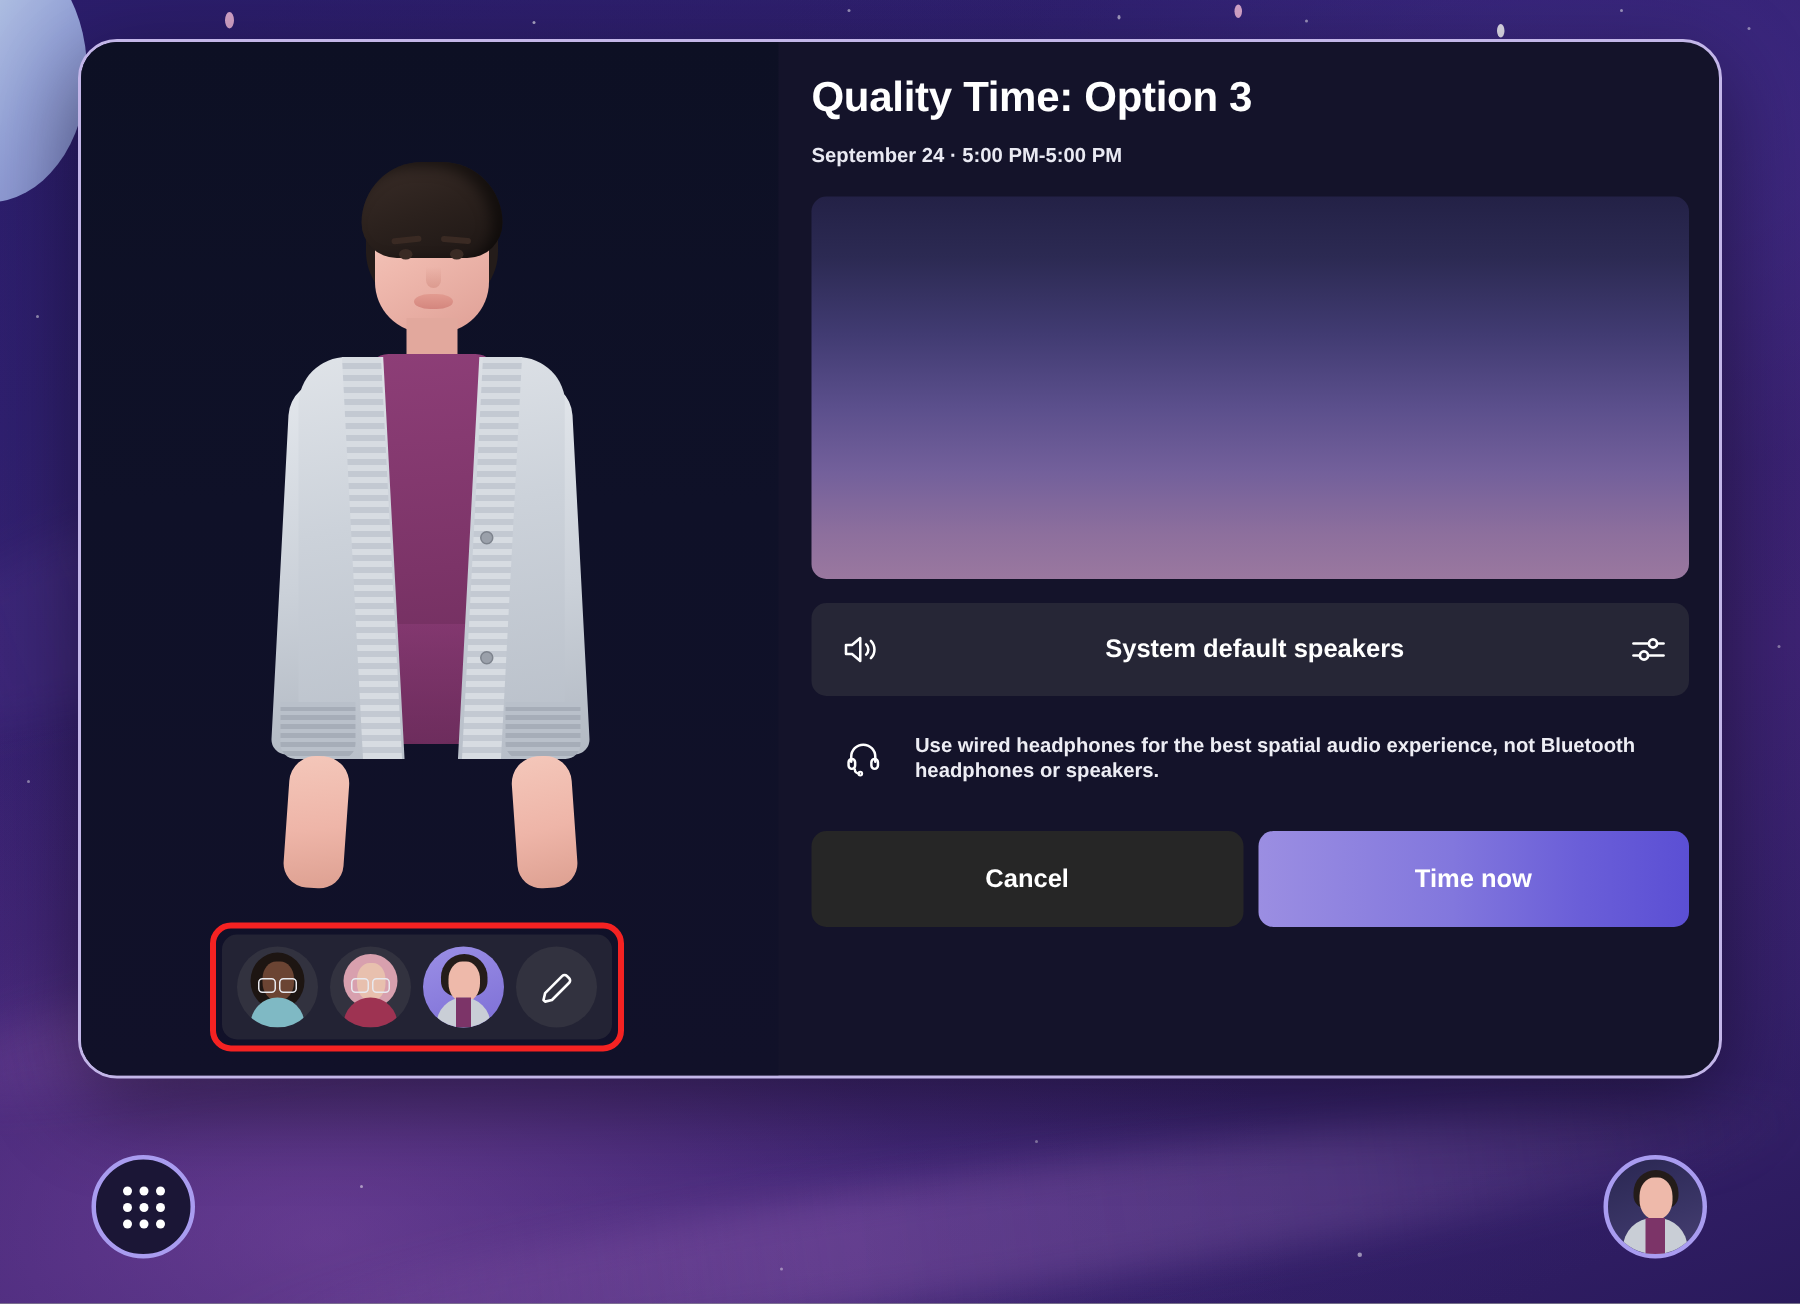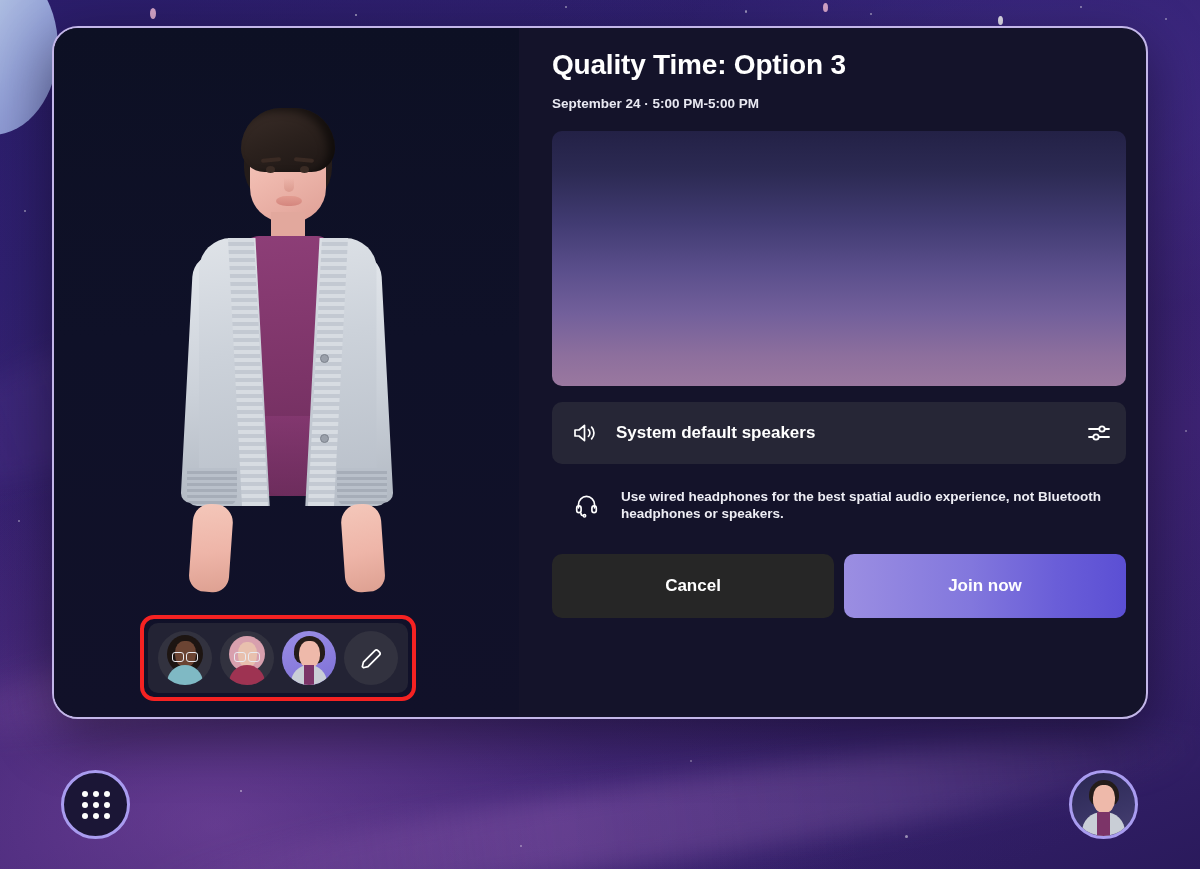--- a/index.html
+++ b/index.html
@@ -70,21 +70,20 @@
   .dialog {
     position: absolute;
     left: 52px; top: 26px;
     width: 1096px; height: 693px;
     background: #14132a;
     border: 2px solid #c3b6e9;
     border-radius: 26px;
     display: flex;
     overflow: hidden;
     box-shadow: 0 18px 60px rgba(0,0,0,0.45);
-    gap: 11px;
   }
 
   
   .avatar-pane {
     position: relative;
     width: 465px;
     background: linear-gradient(180deg, #0d1024 0%, #0f1128 45%, #111129 100%);
     flex: none;
     overflow: hidden;
   }
@@ -295,20 +294,21 @@
     gap: 22px;
     justify-content: center;
   }
   .device-icon { flex: none; display: flex; align-items: center; color: #ffffff; }
   .device-label {
     flex: 1;
     color: #ffffff;
     font-size: 17px;
     font-weight: bold;
     line-height: 1.25;
+    text-align: center;
   }
   .hint-text {
     flex: 1;
     color: #ededf4;
     font-size: 13.5px;
     font-weight: bold;
     line-height: 1.28;
   }
   .row-action { flex: none; display: flex; align-items: center; }
 
@@ -516,21 +516,21 @@
             <rect x="17.2" y="12.4" width="4.2" height="6.4" rx="2.1" stroke="#fff" stroke-width="1.6" fill="none"></rect>
             <path d="M6.6 19.2c0 1.5 1.3 2.6 2.8 2.6" stroke="#fff" stroke-width="1.6" stroke-linecap="round" fill="none"></path>
             <circle cx="10.1" cy="21.8" r="1.2" stroke="#fff" stroke-width="1.3" fill="none"></circle>
           </svg>
         </span>
         <span class="hint-text">Use wired headphones for the best spatial audio experience, not Bluetooth headphones or speakers.</span>
       </div>
 
       <div class="actions">
         <button class="btn btn-cancel">Cancel</button>
-        <button class="btn btn-join">Join now</button>
+        <button class="btn btn-join">Time now</button>
       </div>
 
     </div>
   </div>
 
   <div class="apps-button">
     <span class="dot-grid">
       <i></i>
         <i></i>
         <i></i>

